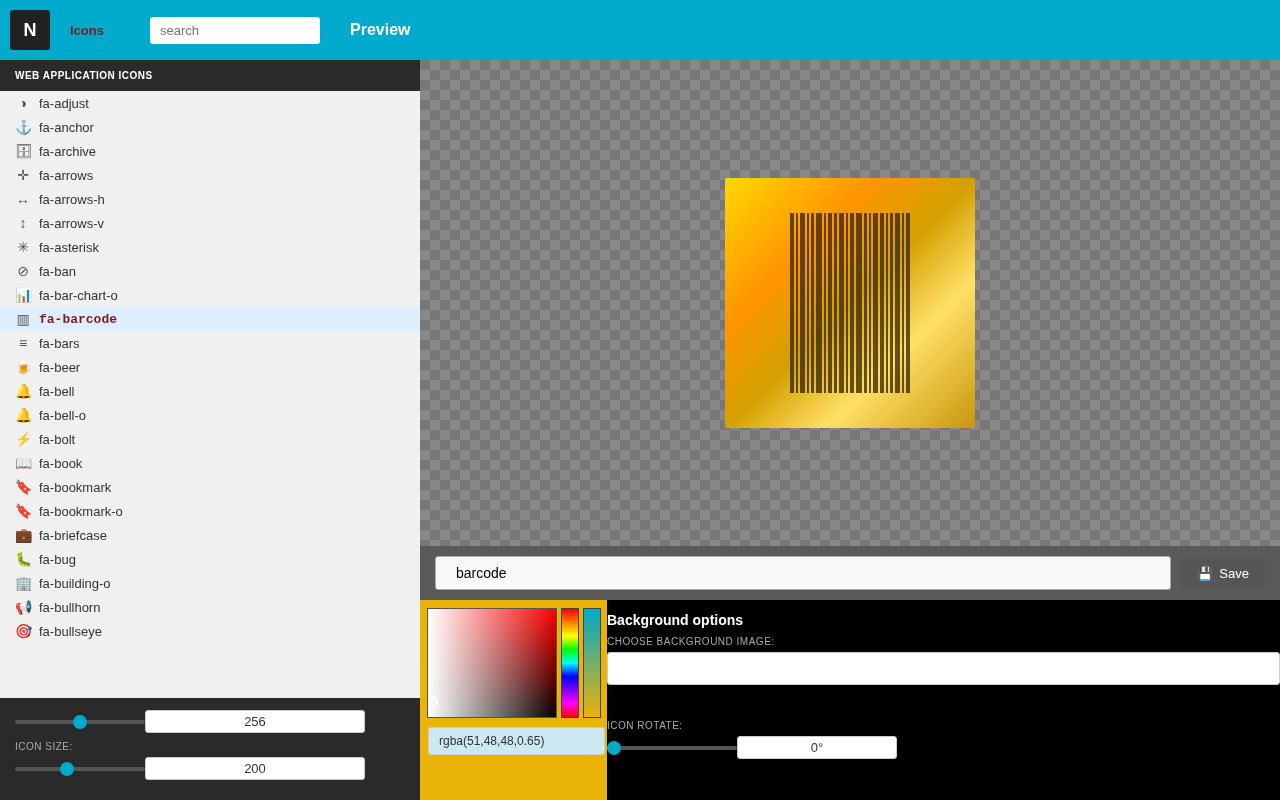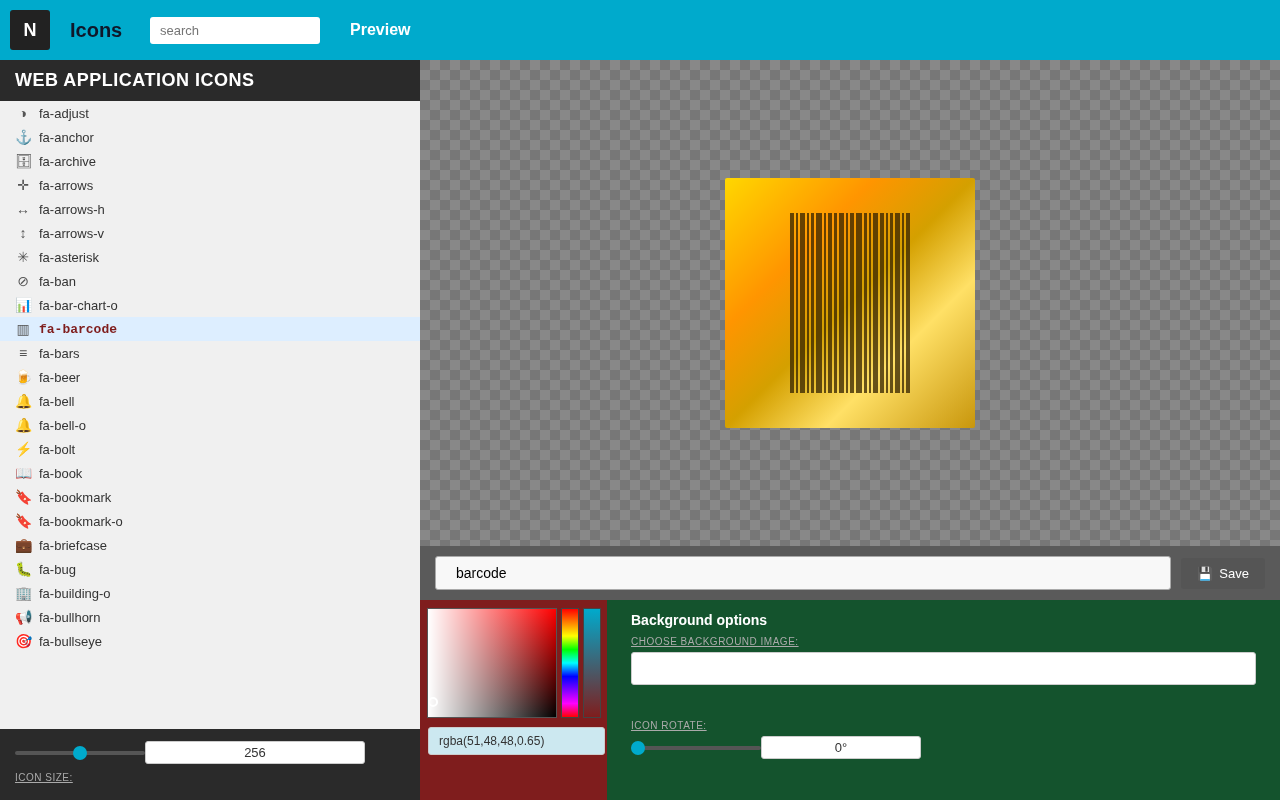--- a/index.html
+++ b/index.html
@@ -22,22 +22,22 @@
       align-items: center;
       justify-content: center;
       border-radius: 3px;
     }
     #logo-text {
       color: white;
       font-weight: bold;
       font-size: 18px;
     }
     #icons-label {
-      color: #0f172a;
-      font-size: 20px;
+      color: #7f1d1d;
+      font-size: 13px;
       font-weight: bold;
       min-width: 60px;
     }
     #search-input {
       padding: 6px 10px;
       border: none;
       border-radius: 3px;
       width: 170px;
       font-size: 13px;
       color: #999;
@@ -52,21 +52,21 @@
 
     
     #main {
       display: flex;
       height: 740px;
     }
     #sidebar-header {
       background: #2a2a2a;
       color: white;
       padding: 10px 15px;
-      font-size: 18px;
+      font-size: 10px;
       font-weight: bold;
       letter-spacing: 0.5px;
     }
     #icon-list {
       overflow-y: scroll;
       flex: 1;
       background: #f0f0f0;
     }
     .icon-item {
       display: flex;
@@ -91,21 +91,20 @@
       font-weight: bold;
       margin-bottom: 8px;
       color: white;
     }
     .options-label {
       font-size: 10px;
       color: #aaa;
       margin-bottom: 5px;
       letter-spacing: 0.5px;
       text-transform: uppercase;
-      text-decoration: underline;
     }
     .slider-row {
       display: flex;
       align-items: center;
       margin-bottom: 8px;
     }
     input[type=range] {
       -webkit-appearance: none;
       height: 4px;
       background: #555;
@@ -285,32 +284,32 @@
     }
 
     #shape-section {
       background: #2a2a2a;
       color: white;
       padding: 12px 15px;
       width: 420px;
       flex-shrink: 0;
     }
     #color-section {
-      background: #7f1d1d;
+      background: #eab308;
       padding: 8px;
       width: 187px;
       flex-shrink: 0;
       display: flex;
       flex-direction: column;
       align-items: center;
     }
     #bg-section {
-      background: #14532d;
-      color: white;
-      padding: 12px 24px;
+      background: #000000;
+      color: white;
+      padding: 12px 0;
       flex: 1;
     }
 
     .gradient-canvas {
       width: 130px;
       height: 110px;
       background:
         linear-gradient(to right, rgba(255,255,255,1), rgba(255,255,255,0)),
         linear-gradient(to bottom, rgba(0,0,0,0), rgba(0,0,0,1)),
         red;
@@ -441,20 +440,24 @@
       <span class="icon-name">fa-bullseye</span>
     </div>
       </div>
 
     <div id="shape-section">
       <div class="slider-row">
         <input type="range" min="0" max="512" value="256" style="">
         <input type="text" class="slider-value" value="256" style="width: 220px;">
       </div>
       <div class="options-label">ICON SIZE:</div>
+      <div class="slider-row">
+        <input type="range" min="0" max="512" value="200" style="">
+        <input type="text" class="slider-value" value="200" style="width: 220px;">
+      </div>
     </div>
   </div>
 
   <div id="right-panel">
 
     <div id="preview-canvas">
       <div id="barcode-bg">
         <div id="barcode-svg">
 
           <span class="barcode-bar" style="width:4px;"></span>

